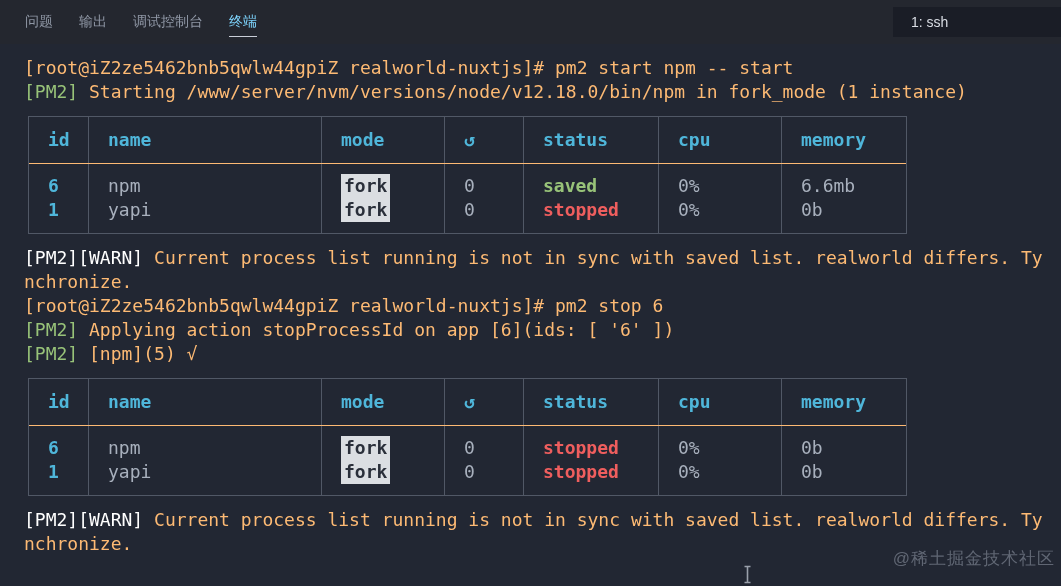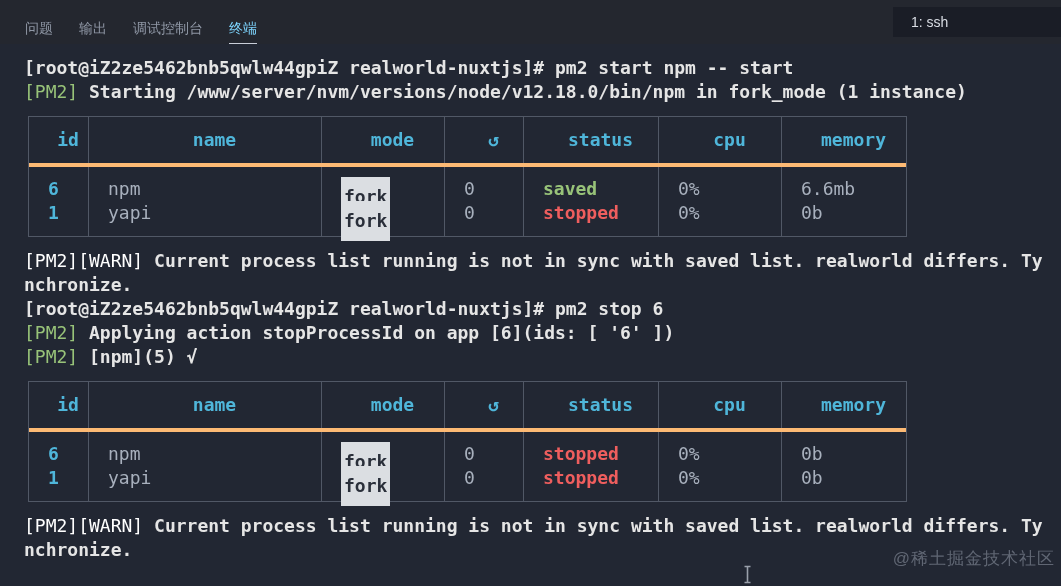--- a/index.html
+++ b/index.html
@@ -4,66 +4,66 @@
 <style>
   html,body{margin:0;padding:0;}
   body{
     width:1061px;height:586px;overflow:hidden;position:relative;
     background:#222733;
     font-family:"DejaVu Sans Mono","Liberation Mono",monospace;
   }
   
   .tabbar{
     position:relative;height:44px;background:#24272f;
-    display:flex;align-items:flex-end;padding-left:25px;gap:26px;
+    display:flex;align-items:center;padding-left:25px;gap:26px;
     font-family:"Liberation Sans","DejaVu Sans",sans-serif;
   }
   .tab{
     color:#8f97a5;font-size:14px;line-height:20px;cursor:pointer;
     padding:4px 0 5px 0;border-bottom:1.5px solid transparent;white-space:nowrap;
   }
   .tab.active{color:#7dd3fc;border-bottom-color:#c9ced8;}
   .term-select{
     position:absolute;right:-4px;top:7px;width:172px;height:30px;
     background:#1a1d26;color:#d9dde4;font-size:14px;
     display:flex;align-items:center;padding-left:18px;box-sizing:border-box;cursor:pointer;
   }
   
   .terminal{
     position:absolute;left:0;top:44px;right:0;bottom:0;
     padding:12px 0 0 24px;color:#a8b0bd;font-size:18px;
     overflow:hidden;cursor:text;
   }
   .term-line{white-space:pre;height:24px;line-height:24px;}
-  .seg-default{color:#e5e5e5;font-weight:bold;}
+  .seg-default{color:#fdba74;}
   .seg-green{color:#98c379;}
   .seg-orange{color:#ffffff;}
   
   .pm2-table{
     margin:12px 0 12px 4px;width:877px;
     border:1px solid #515866;box-sizing:content-box;
   }
   .t-row{display:flex;}
-  .t-head{border-bottom:4px solid #fdba74;text-align:center;}
+  .t-head{border-bottom:1px solid #fdba74;}
   .t-cell{box-sizing:border-box;border-right:1px solid #515866;padding-left:19px;}
   .t-cell:last-child{border-right:none;}
   .c0{width:60px;}.c1{width:233px;}.c2{width:123px;}.c3{width:79px;}
   .c4{width:135px;}.c5{width:123px;}.c6{width:124px;}
   .t-head .t-cell{
     color:#4fb6da;font-weight:bold;font-size:18px;line-height:20px;
     padding-top:13px;padding-bottom:13px;white-space:nowrap;
   }
   .t-body .t-cell{padding-top:10px;padding-bottom:11px;}
   .cell-line{height:24px;line-height:24px;white-space:pre;}
   .cell-id{color:#4fb6da;font-weight:bold;}
   .status-green{color:#98c379;font-weight:bold;}
   .status-red{color:#ef5e5e;font-weight:bold;}
   .mode-badge{
     display:inline-block;background:#dbdee2;color:#2a2f3a;
-    font-weight:bold;padding:8px 3px;line-height:24px;
+    font-weight:bold;padding:0 3px;line-height:24px;
   }
   
   .watermark{
     position:absolute;right:6px;bottom:16px;z-index:5;
     color:rgba(158,166,180,0.5);font-size:17px;letter-spacing:1px;
     font-family:"Liberation Sans","DejaVu Sans",sans-serif;pointer-events:none;
   }
   .cursor-ibeam{position:absolute;left:742px;top:565px;z-index:6;pointer-events:none;}
 </style>
 </head>

